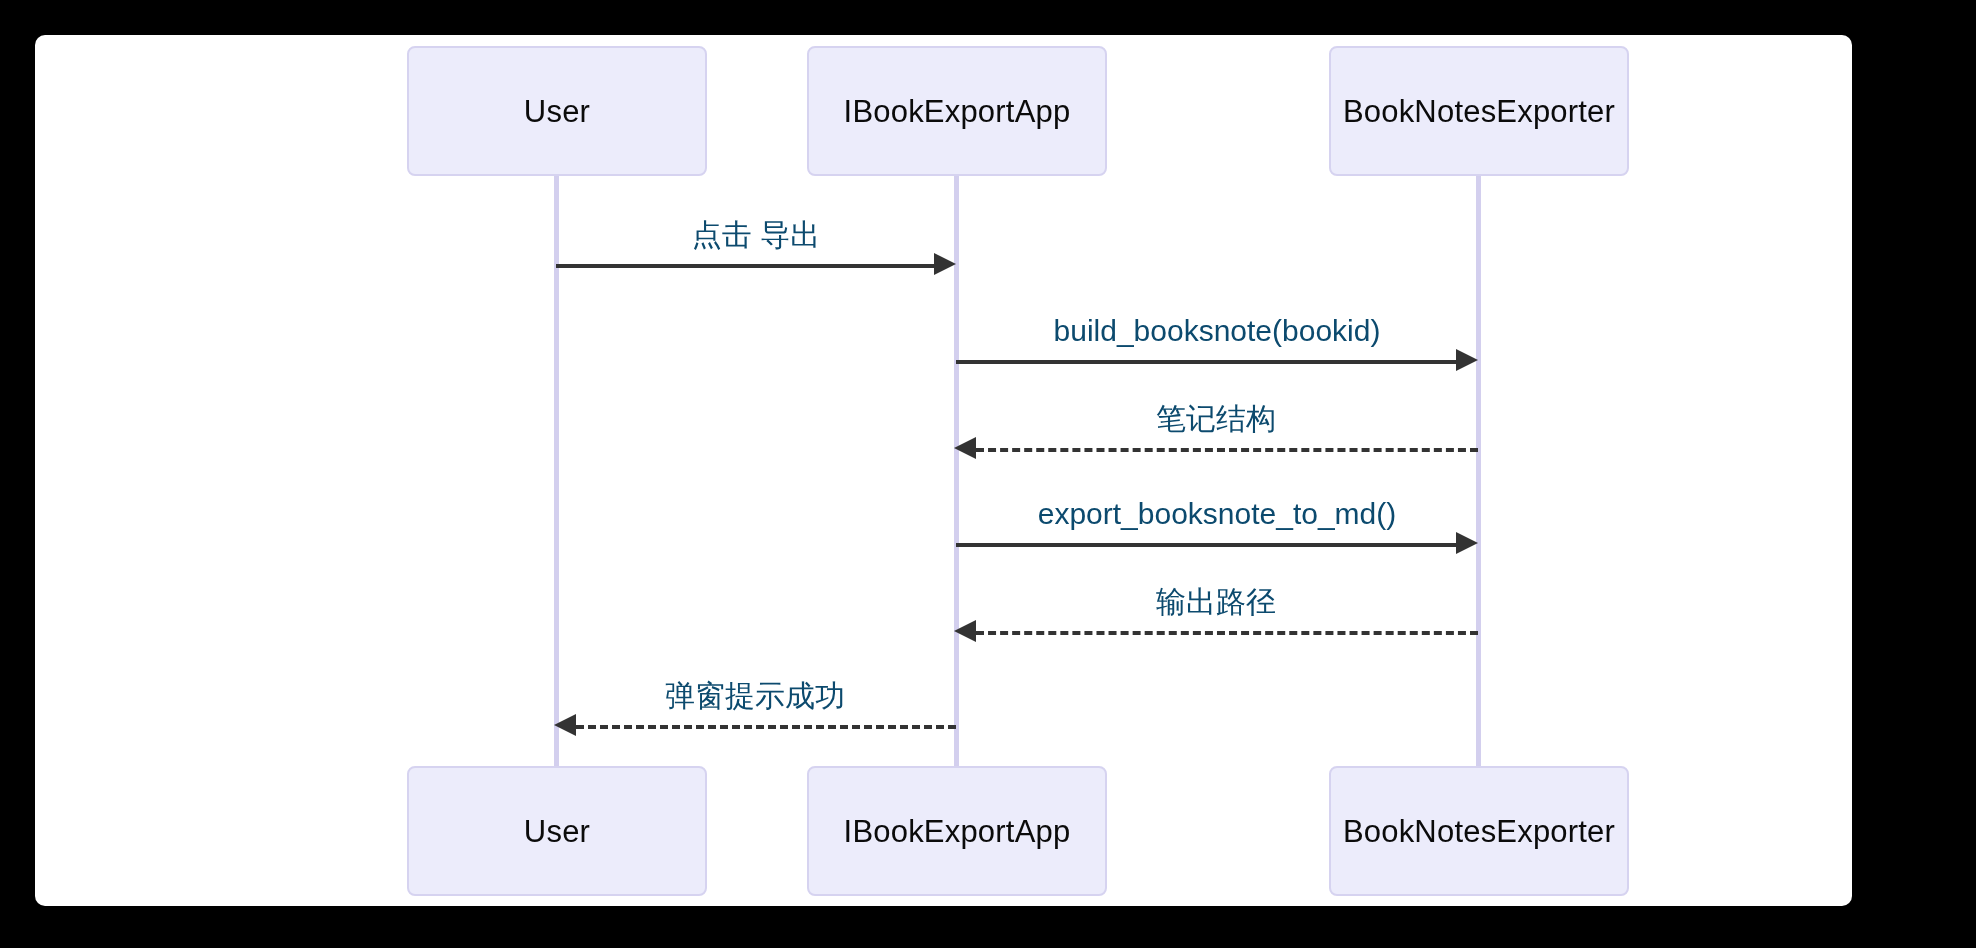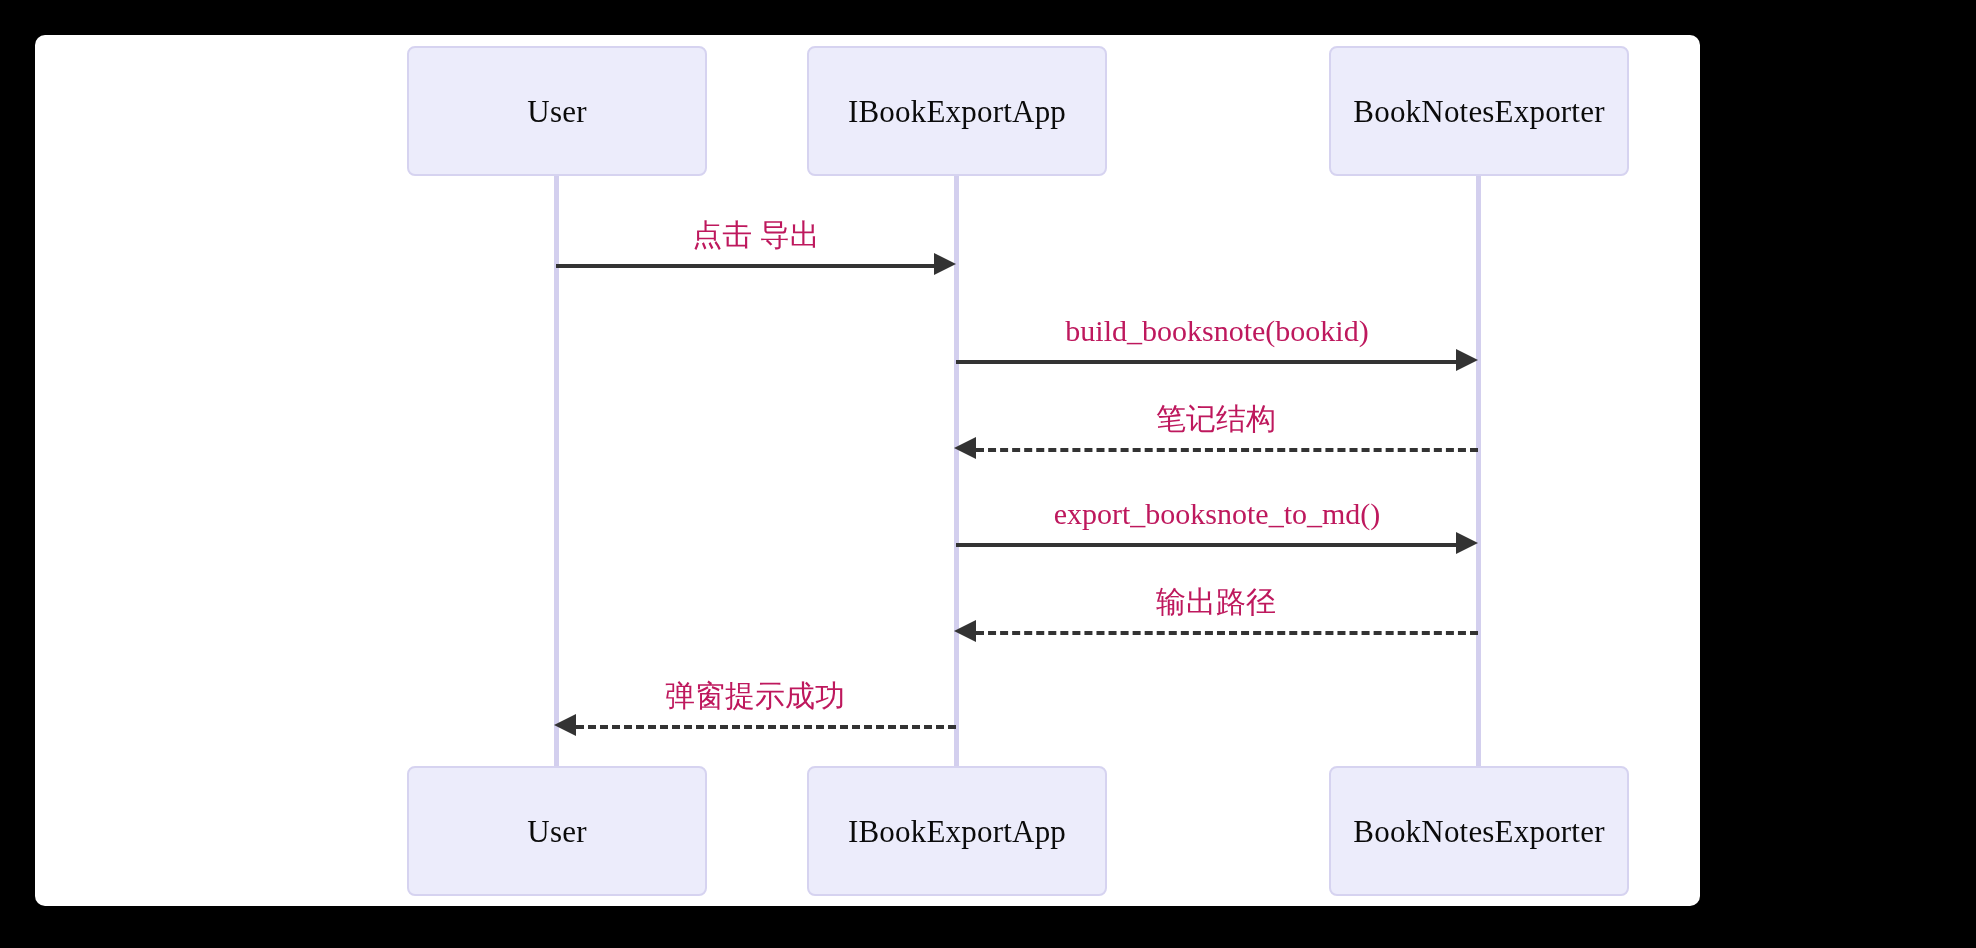--- a/index.html
+++ b/index.html
@@ -11,26 +11,25 @@
     overflow: hidden;
   }
   body {
     font-family: "Liberation Sans", sans-serif;
   }
 
   #canvas {
     position: absolute;
     left: 35px;
     top: 35px;
-    width: 1665px;
+    width: 1817px;
     height: 871px;
     background: #ffffff;
     border-radius: 10px;
     overflow: hidden;
-    font-family: Liberation Serif, serif;
   }
 
   #diagram {
     position: absolute;
     left: 0;
     top: 0;
     width: 1903px;
     height: 871px;
   }
 
@@ -93,21 +92,21 @@
     border-top: 11px solid transparent;
     border-bottom: 11px solid transparent;
     border-right: 22px solid #333333;
   }
   .msg .mlabel {
     position: absolute;
     bottom: 14px;
     width: 100%;
     text-align: center;
     font-size: 30px;
-    color: #be185d;
+    color: #0c4a6e;
     line-height: 1;
     white-space: nowrap;
   }
 </style>
 </head>
 <body>
 
 <div id="canvas">
   <div id="diagram">
 

